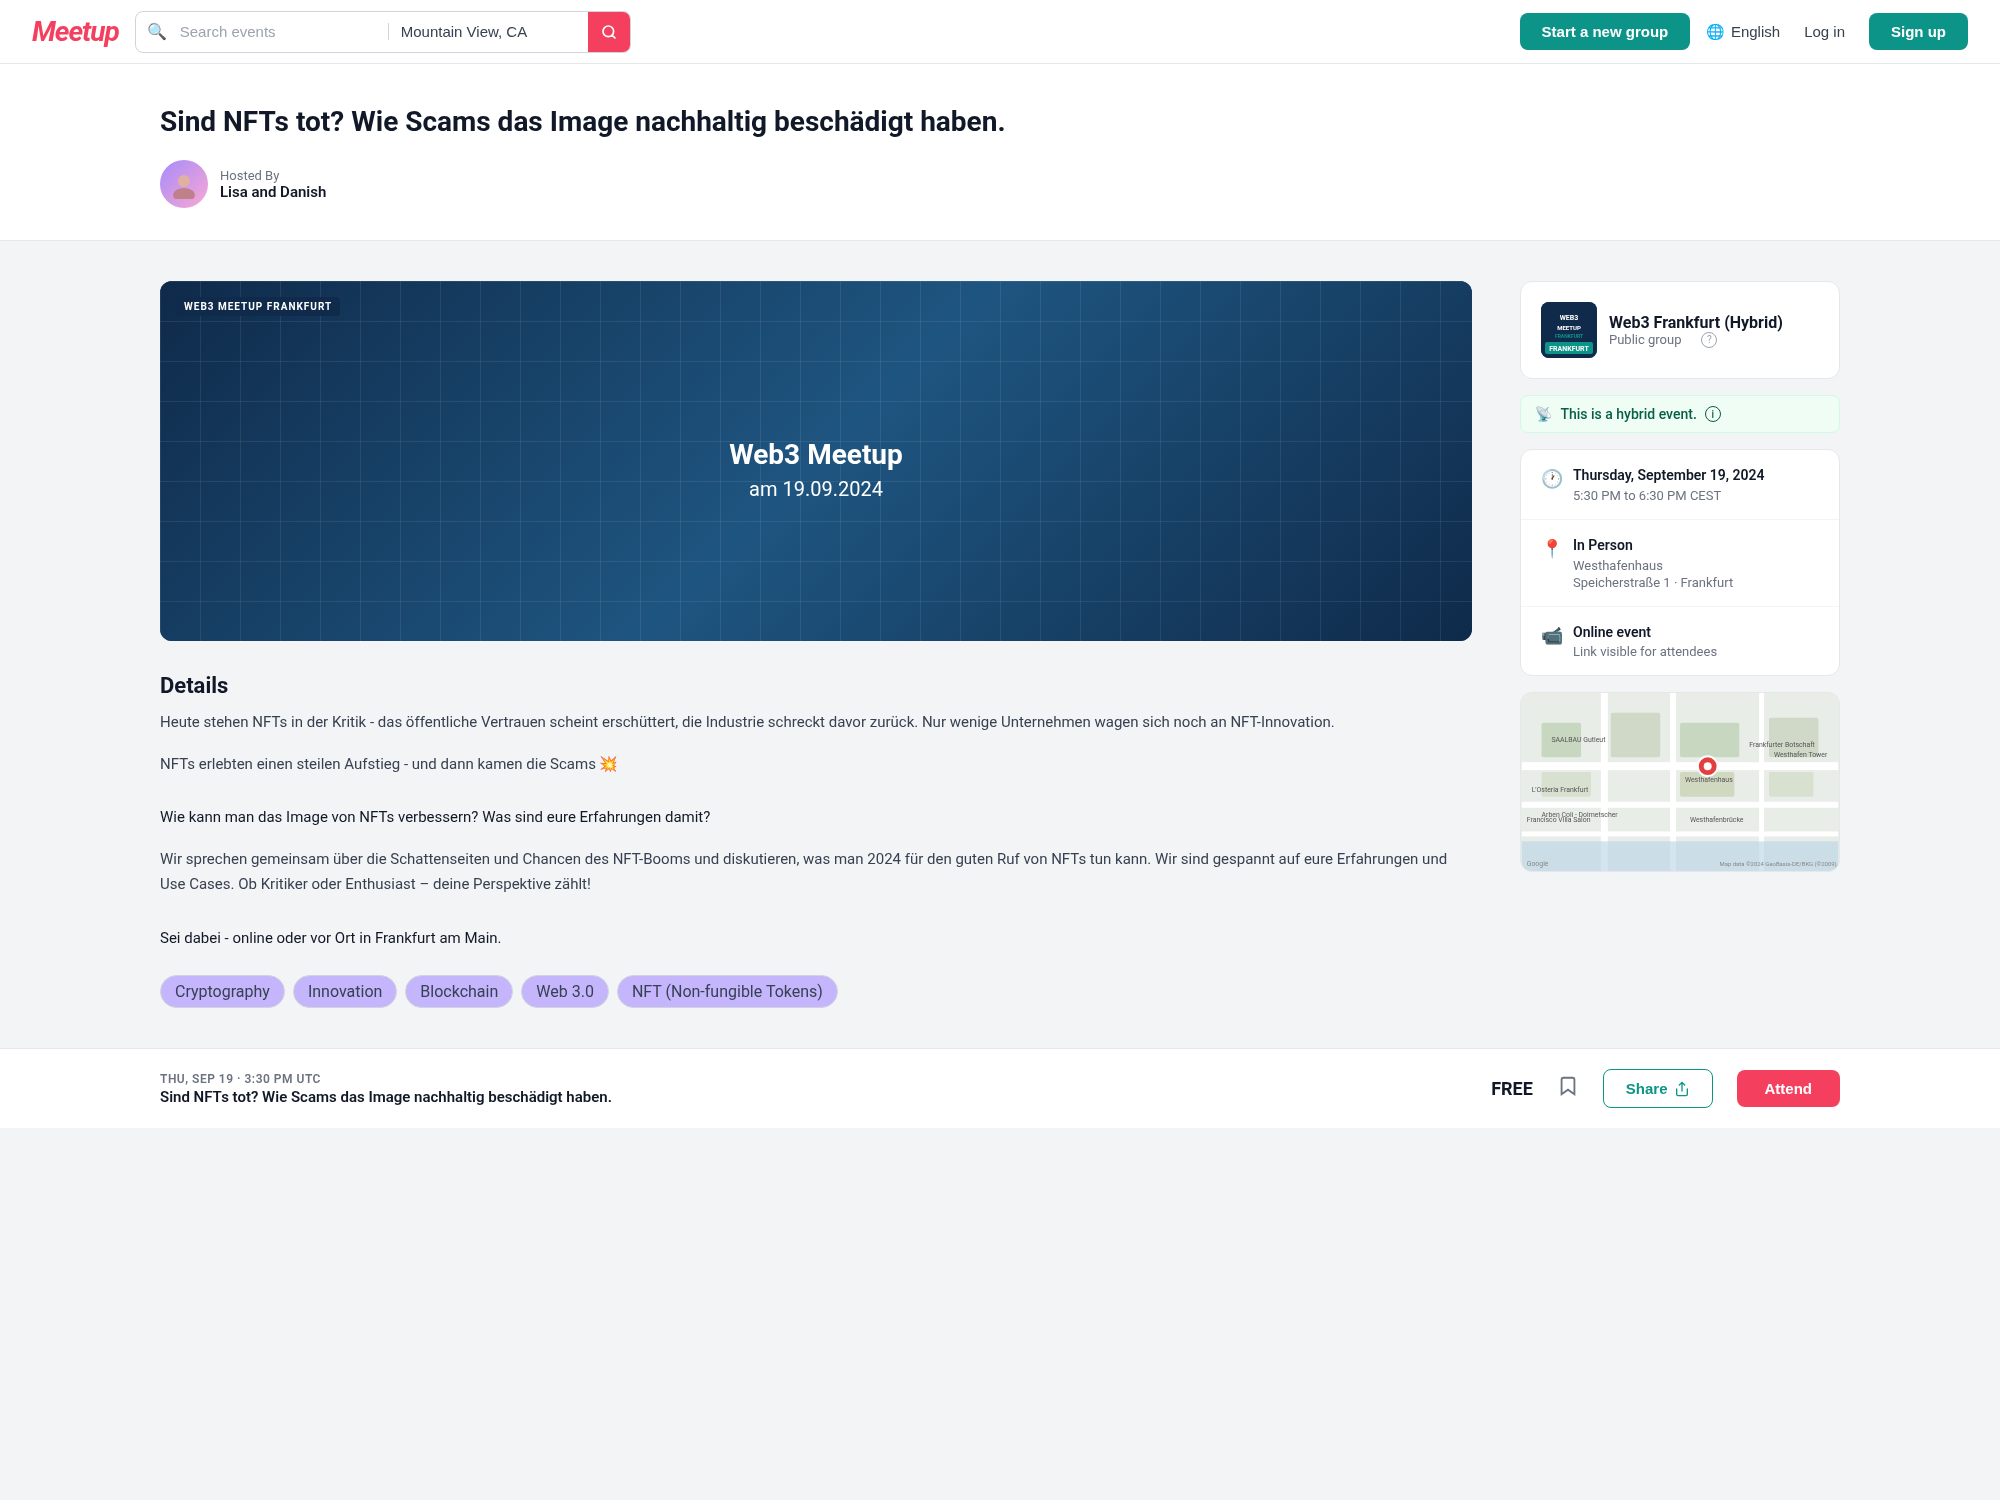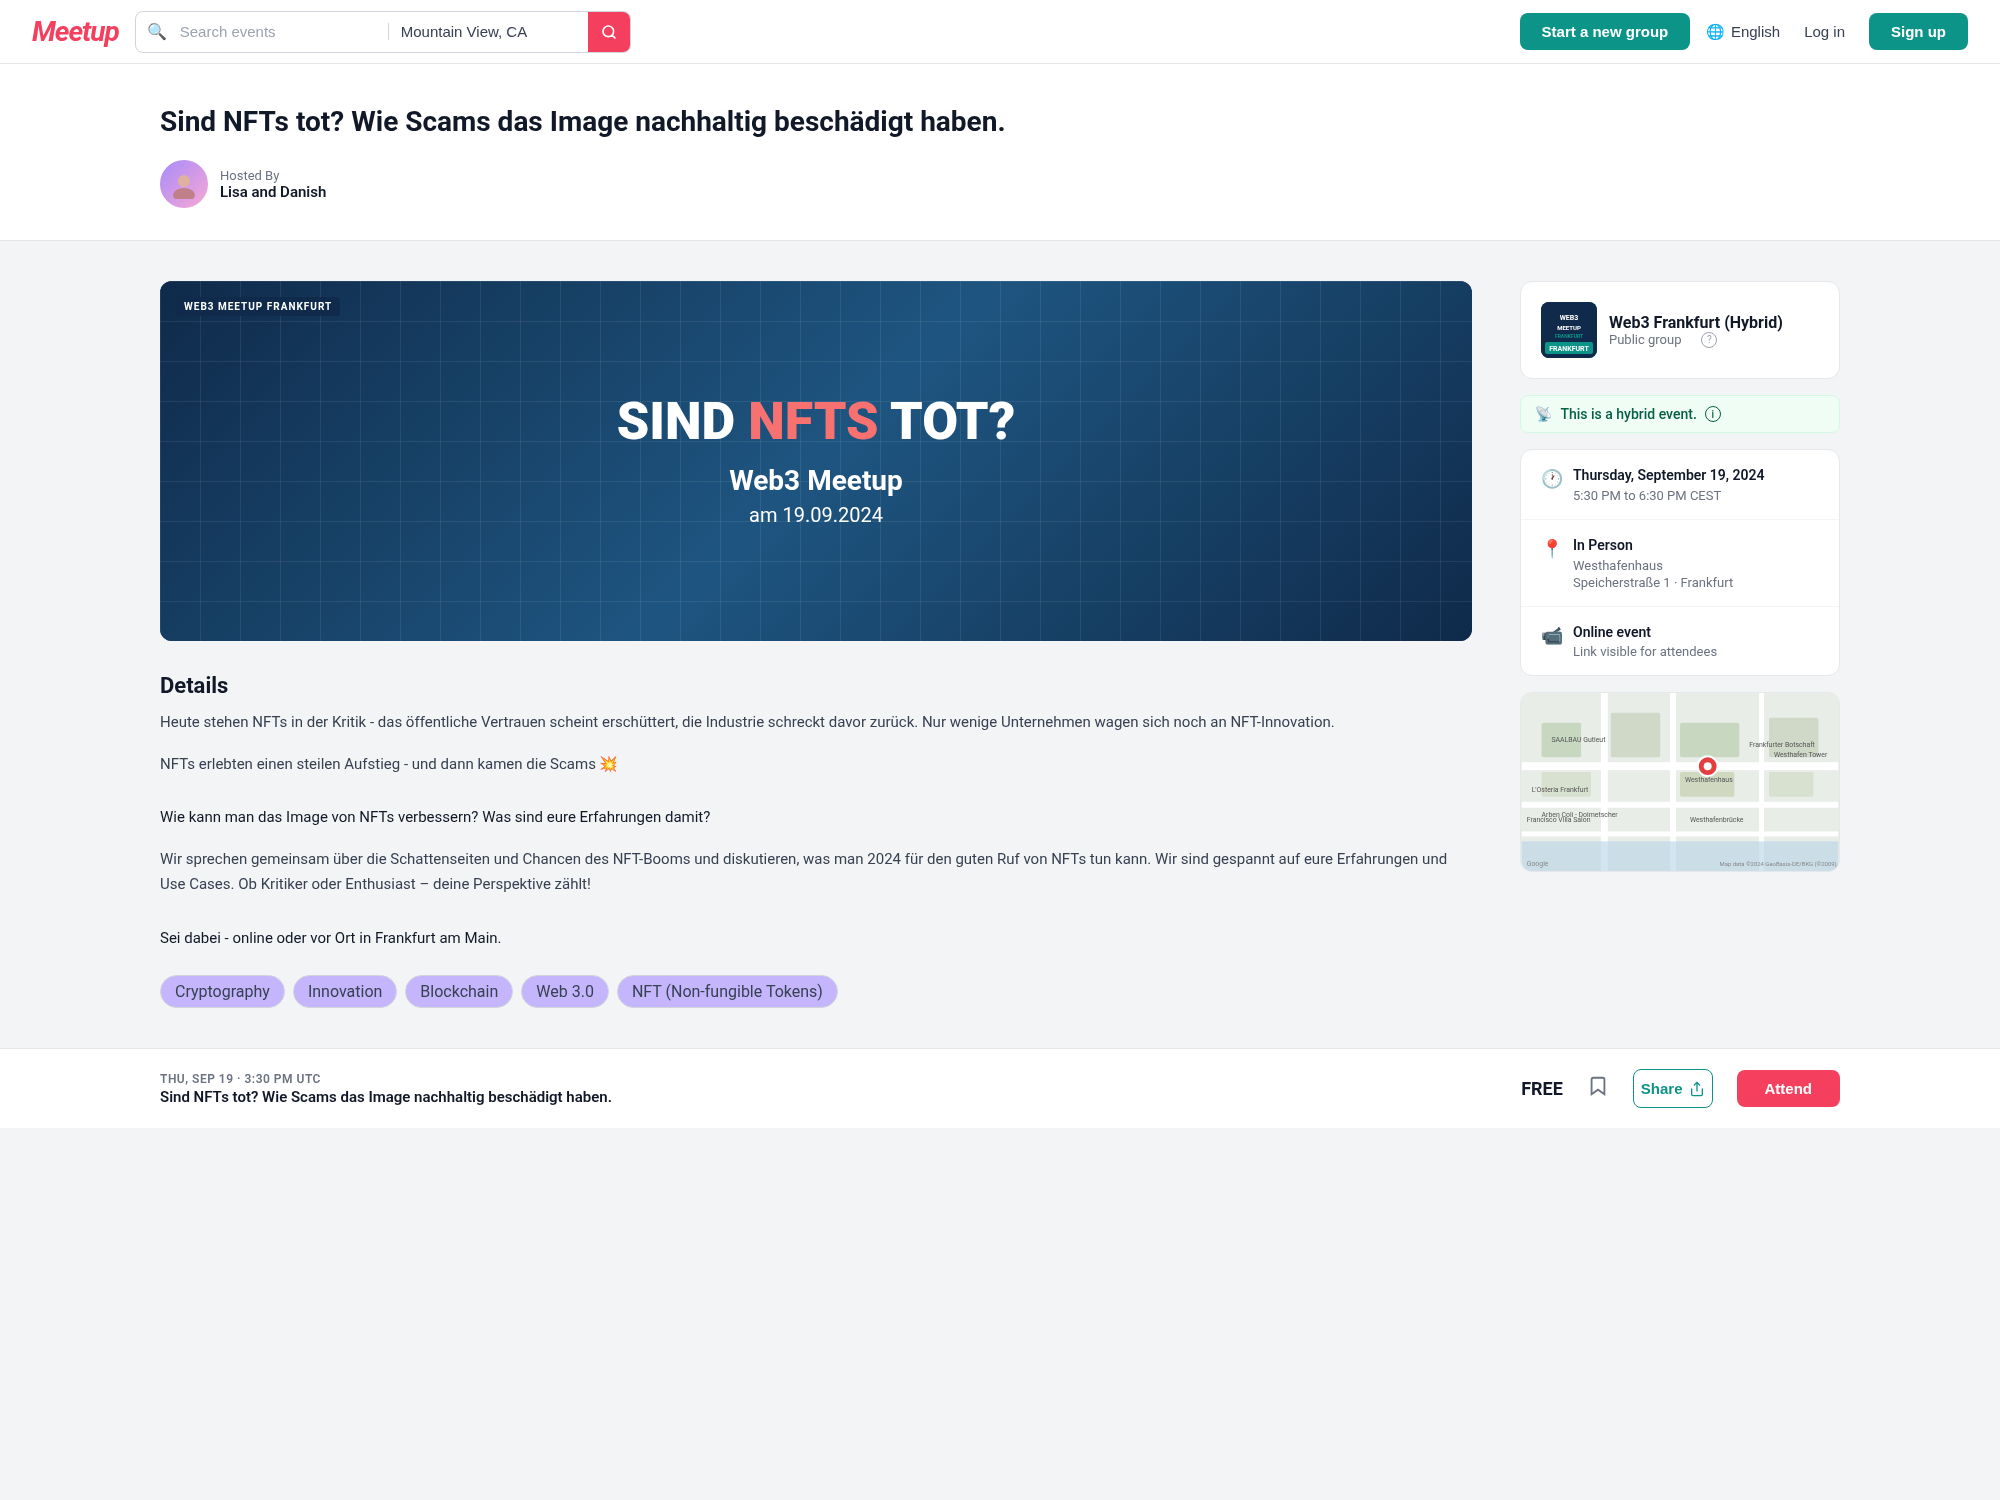--- a/index.html
+++ b/index.html
@@ -434,21 +434,21 @@
       border: none;
       font-size: 22px;
       color: #6b7280;
       cursor: pointer;
     }
     .footer-share-btn {
       border: 1.5px solid #0d9488;
       background: #fff;
       color: #0d9488;
       border-radius: 8px;
-      padding: 10px 7px;
+      padding: 10px 22px;
       font-size: 15px;
       font-weight: 600;
       cursor: pointer;
       display: flex;
       align-items: center;
       gap: 6px;
     }
     .footer-attend-btn {
       background: #f43f5e;
       border: none;
@@ -507,25 +507,20 @@
 </div>
 
 <div class="main-content">
 
   <div class="content-left">
 
     <div class="event-image">
       <div class="event-image-inner">
         <div class="img-grid-overlay"></div>
         <div class="img-badge">WEB3 MEETUP FRANKFURT</div>
-        <div class="img-title">
-          <span>SIND</span>
-          <span class="highlight">NFTS</span>
-          <span>TOT?</span>
-        </div>
         <div class="img-subtitle">Web3 Meetup</div>
         <div class="img-date">am 19.09.2024</div>
       </div>
     </div>
 
     <h2 class="details-title">Details</h2>
     <p class="details-text">Heute stehen NFTs in der Kritik - das öffentliche Vertrauen scheint erschüttert, die Industrie schreckt davor zurück. Nur wenige Unternehmen wagen sich noch an NFT-Innovation.</p>
     <p class="details-text">NFTs erlebten einen steilen Aufstieg - und dann kamen die Scams 💥</p>
     <p class="details-bold">Wie kann man das Image von NFTs verbessern? Was sind eure Erfahrungen damit?</p>
     <p class="details-text">Wir sprechen gemeinsam über die Schattenseiten und Chancen des NFT-Booms und diskutieren, was man 2024 für den guten Ruf von NFTs tun kann. Wir sind gespannt auf eure Erfahrungen und Use Cases. Ob Kritiker oder Enthusiast – deine Perspektive zählt!</p>

